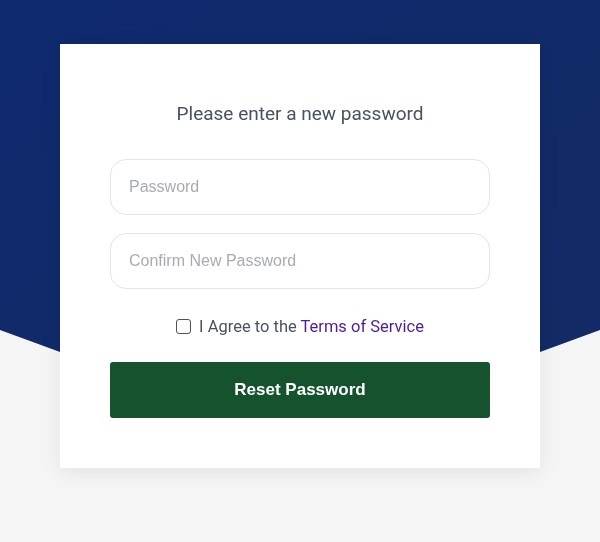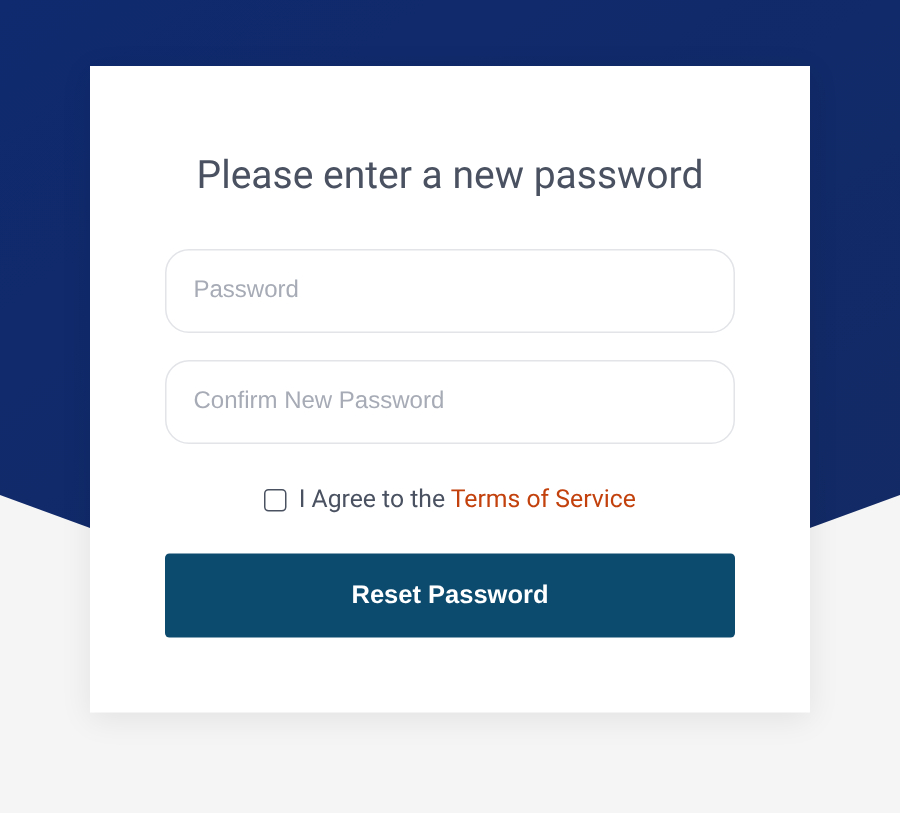--- a/index.html
+++ b/index.html
@@ -28,21 +28,21 @@
       top: 44px;
       left: 60px;
       width: 480px;
       background: #ffffff;
       box-shadow: 0 4px 20px rgba(0,0,0,0.08);
       padding: 58px 50px 50px 50px;
       z-index: 1;
     }
     .heading {
       text-align: center;
-      font-size: 26px;
+      font-size: 19px;
       color: #4a5261;
       font-weight: 400;
       margin-bottom: 34px;
     }
     .input {
       width: 100%;
       height: 56px;
       border: 1px solid #e2e4e8;
       border-radius: 16px;
       padding: 0 18px;
@@ -78,28 +78,28 @@
     }
     .checkbox:checked::after {
       content: '✓';
       position: absolute;
       top: -2px;
       left: 1px;
       font-size: 12px;
       color: #4a5261;
     }
     .tos-link {
-      color: #c2410c;
+      color: #4c1d95;
       text-decoration: none;
       cursor: pointer;
     }
     .submit-btn {
       width: 100%;
       height: 56px;
-      background: #0c4a6e;
+      background: #14532d;
       border: none;
       border-radius: 3px;
       color: #fff;
       font-size: 17px;
       font-weight: 700;
       cursor: pointer;
     }
   </style>
 </head>
 <body>

